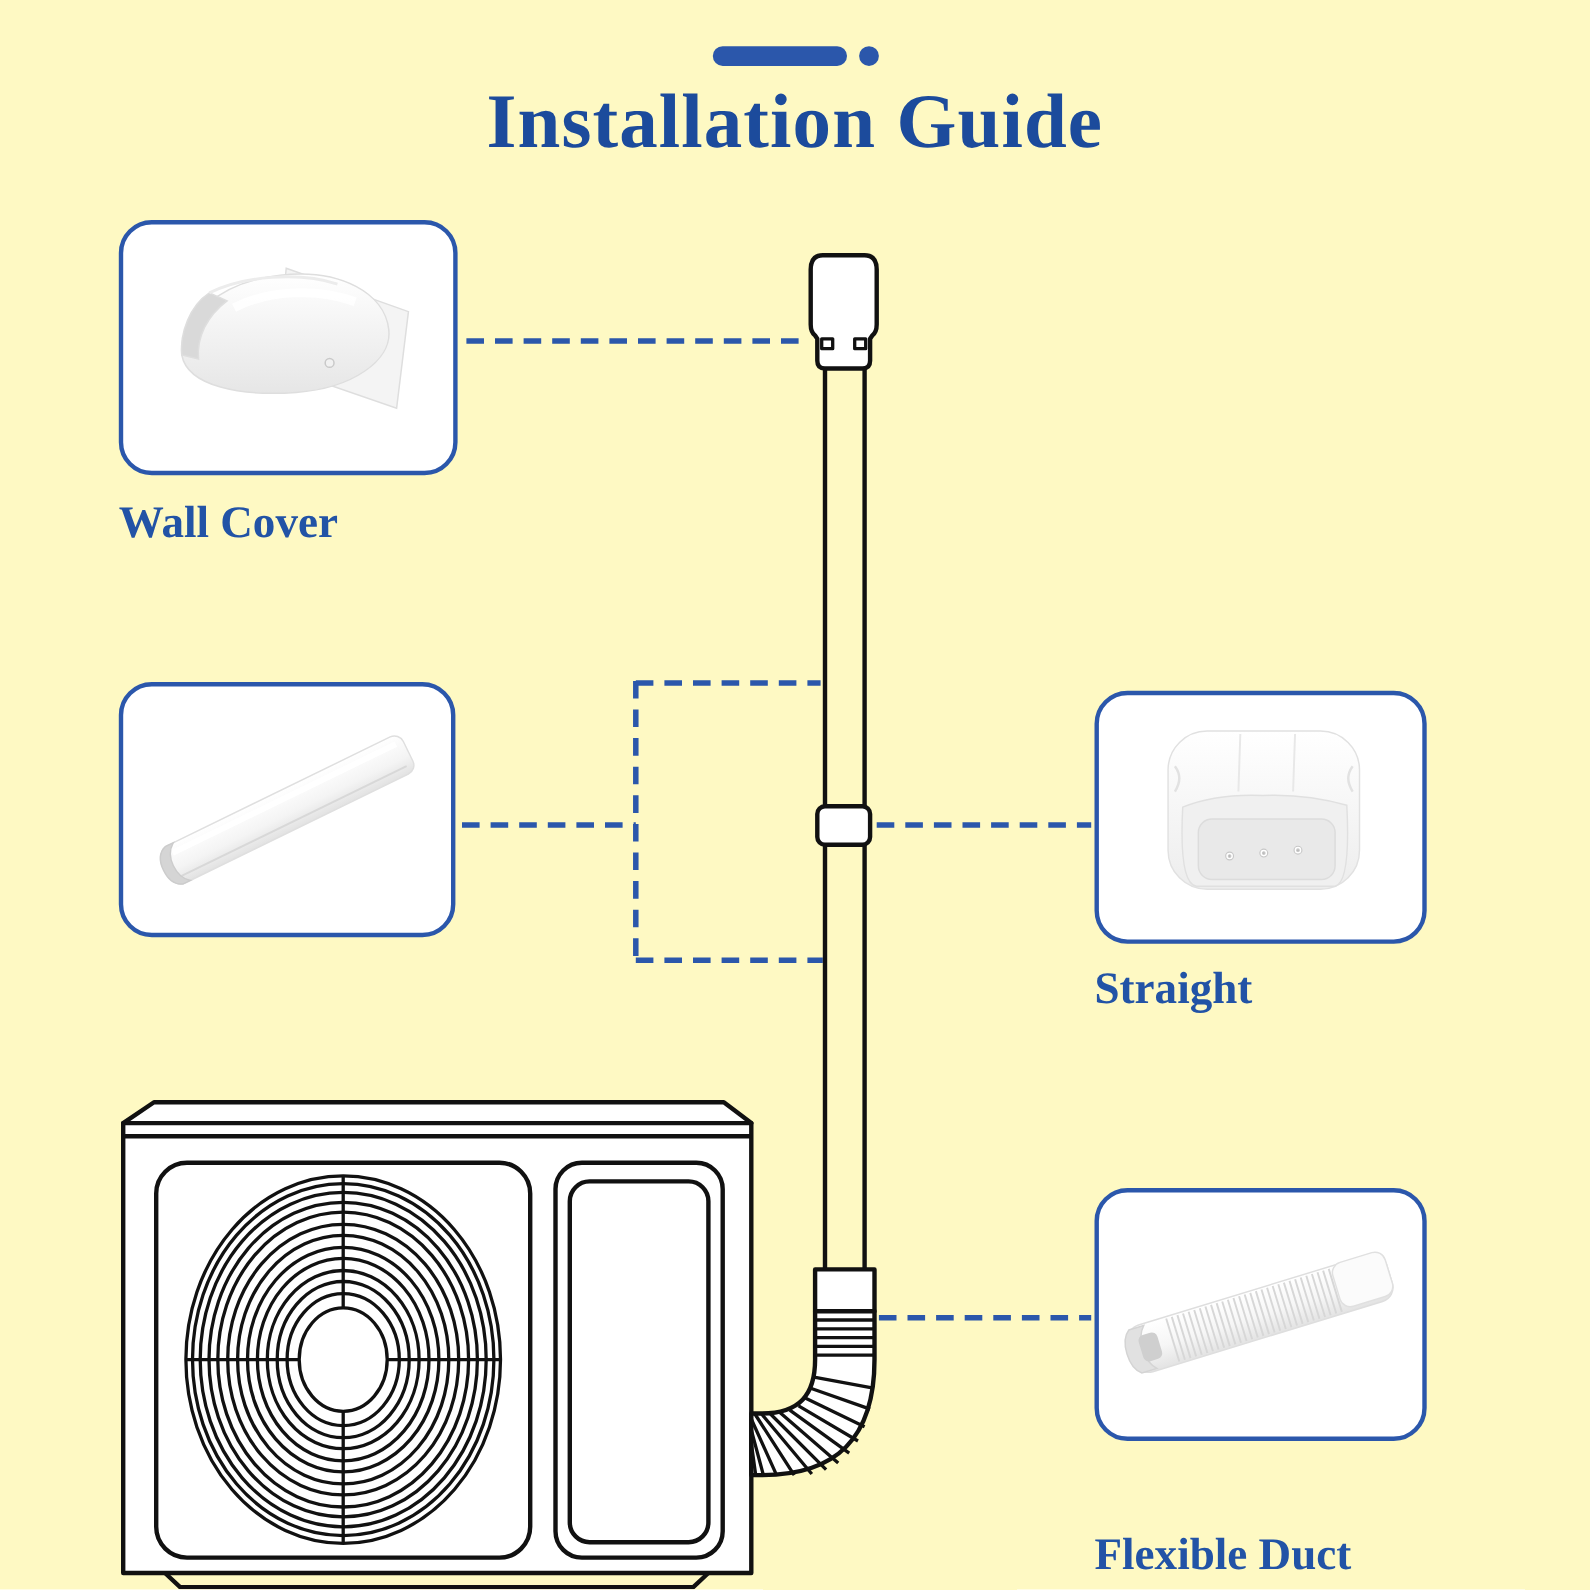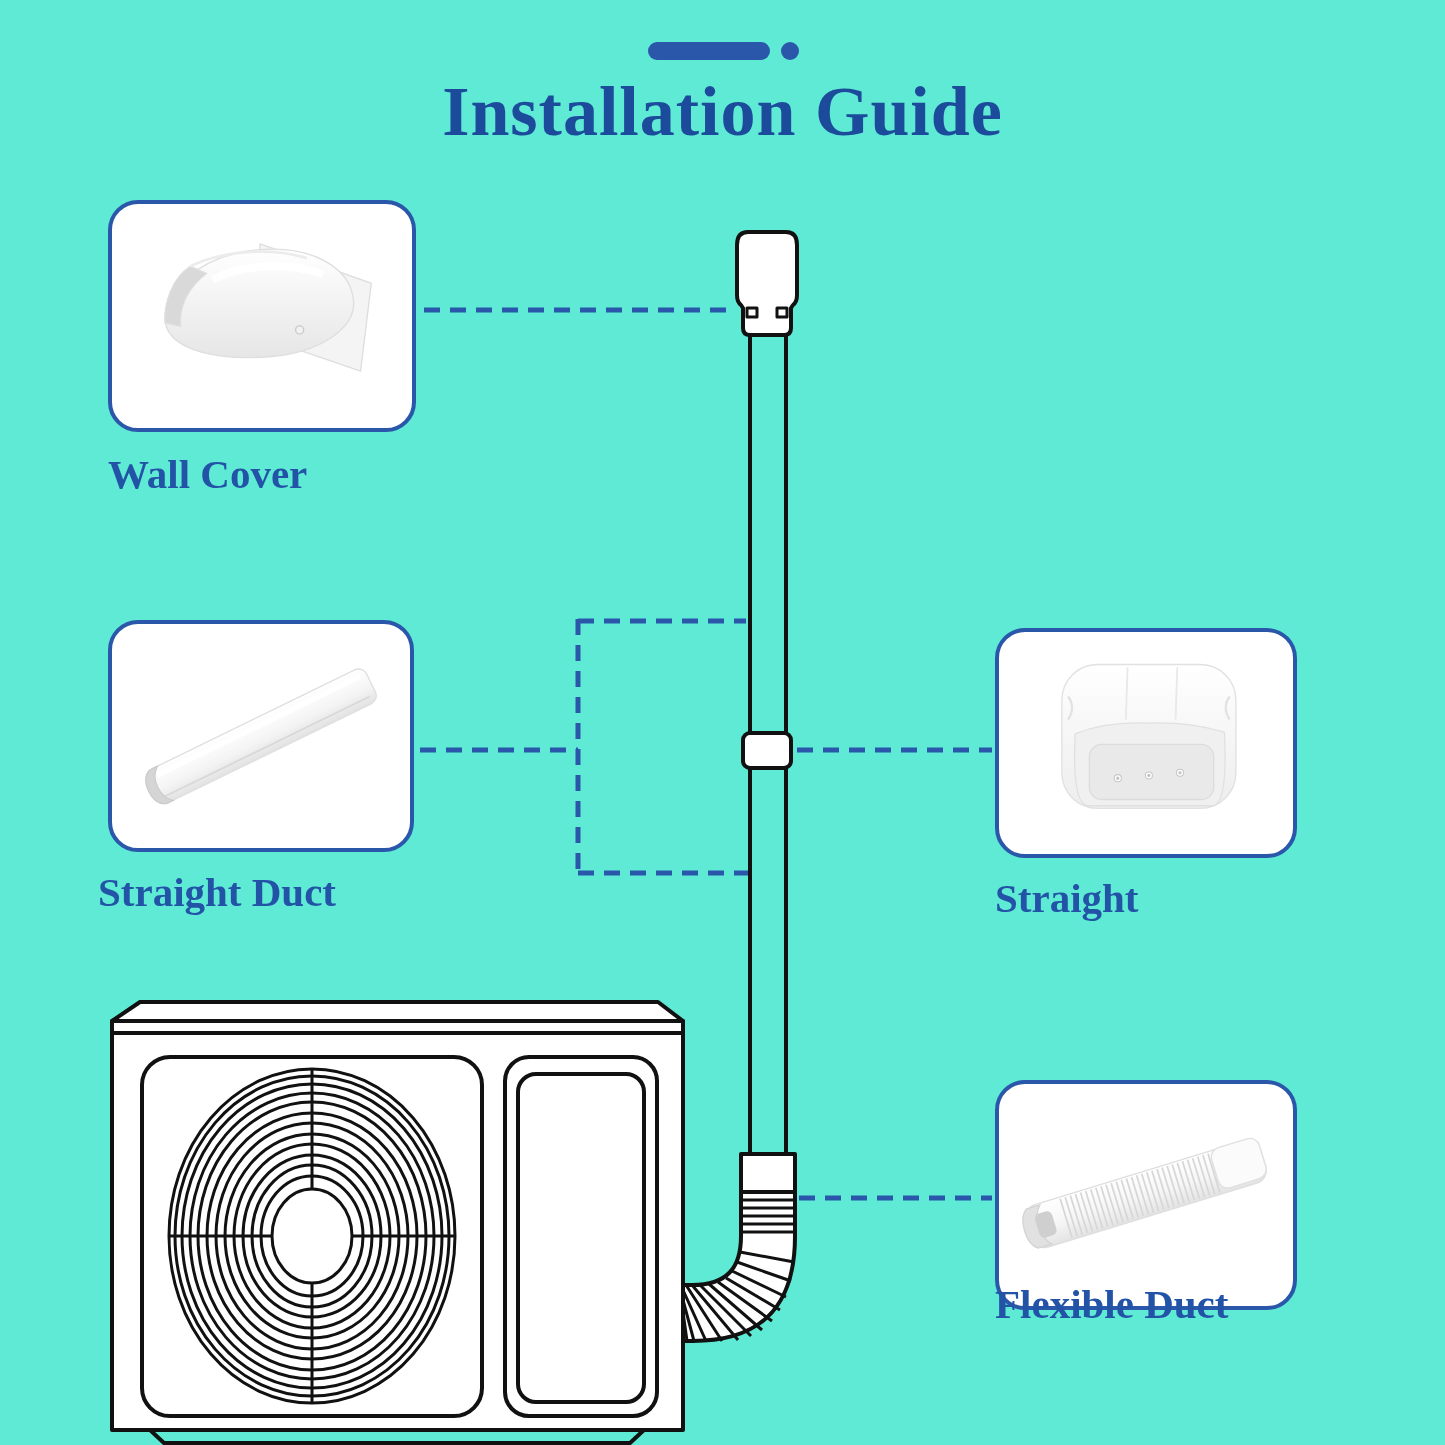--- a/index.html
+++ b/index.html
@@ -3,21 +3,21 @@
 <meta charset="utf-8">
 <style>
   :root{
     --accent-blue:#2B57AB;
     --title-blue:#1C4B9C;
     --label-blue:#2253A6;
     --line-art:#111111;
   }
   html,body{margin:0;padding:0;background:#ffffff;}
   .page{
-    position:relative;width:1445px;height:1445px;background:#5eead4;overflow:hidden;
+    position:relative;width:1445px;height:1445px;background:#fef9c3;overflow:hidden;
     font-family:"Liberation Serif","DejaVu Serif",serif;
   }
   .deco-bar{
     position:absolute;left:648px;top:42px;width:122px;height:18px;border-radius:9px;
     background:var(--accent-blue,#2B57AB);
   }
   .deco-dot{
     position:absolute;left:781px;top:42px;width:18px;height:18px;border-radius:50%;
     background:var(--accent-blue,#2B57AB);
   }
@@ -35,21 +35,21 @@
   .card-straight-duct{left:108px;top:620px;width:306px;height:232px;}
   .card-coupling{left:995px;top:628px;width:302px;height:230px;}
   .card-flexible-duct{left:995px;top:1080px;width:302px;height:230px;}
   .part-label{
     position:absolute;font-size:41px;font-weight:bold;
     color:var(--label-blue,#2253A6);
   }
   .label-wall-cover{left:108px;top:450px;width:308px;}
   .label-straight-duct{left:98px;top:868px;width:326px;}
   .label-coupling{left:995px;top:874px;width:302px;}
-  .label-flexible-duct{left:995px;top:1280px;width:302px;}
+  .label-flexible-duct{left:995px;top:1388px;width:302px;}
 </style>
 </head>
 <body>
 
 <div class="page">
 
   <div class="deco-bar"></div>
   <div class="deco-dot"></div>
   <h1 class="page-title" style="margin:0">Installation Guide</h1>
 
@@ -195,17 +195,16 @@
                  M146,86V132 M152,86V132 M158,86V132 M164,86V132 M170,86V132 M176,86V132 M182,86V132
                  M188,86V132 M194,86V132 M200,86V132 M206,86V132 M212,86V132 M218,86V132 M224,86V132 M230,86V132"></path>
         <rect x="232" y="83" width="56" height="47" rx="11" fill="#fbfbfb" stroke="#e0e0e0" stroke-width="1.5"></rect>
         <path d="M16,86 C9,91 7,99 7,109 C7,119 9,127 16,132 L32,132 C26,126 24,118 24,109 C24,100 26,92 32,86 Z" fill="#e1e1e1" stroke="#d4d4d4" stroke-width="1.5"></path>
         <rect x="22" y="95" width="20" height="28" rx="6" fill="#cfcfcf"></rect>
       </g>
     </svg>
   </div>
 
   <div class="part-label label-wall-cover">Wall Cover</div>
-  <div class="part-label label-straight-duct">Straight Duct</div>
   <div class="part-label label-coupling">Straight</div>
   <div class="part-label label-flexible-duct">Flexible Duct</div>
 
 </div>
 
 </body></html>

